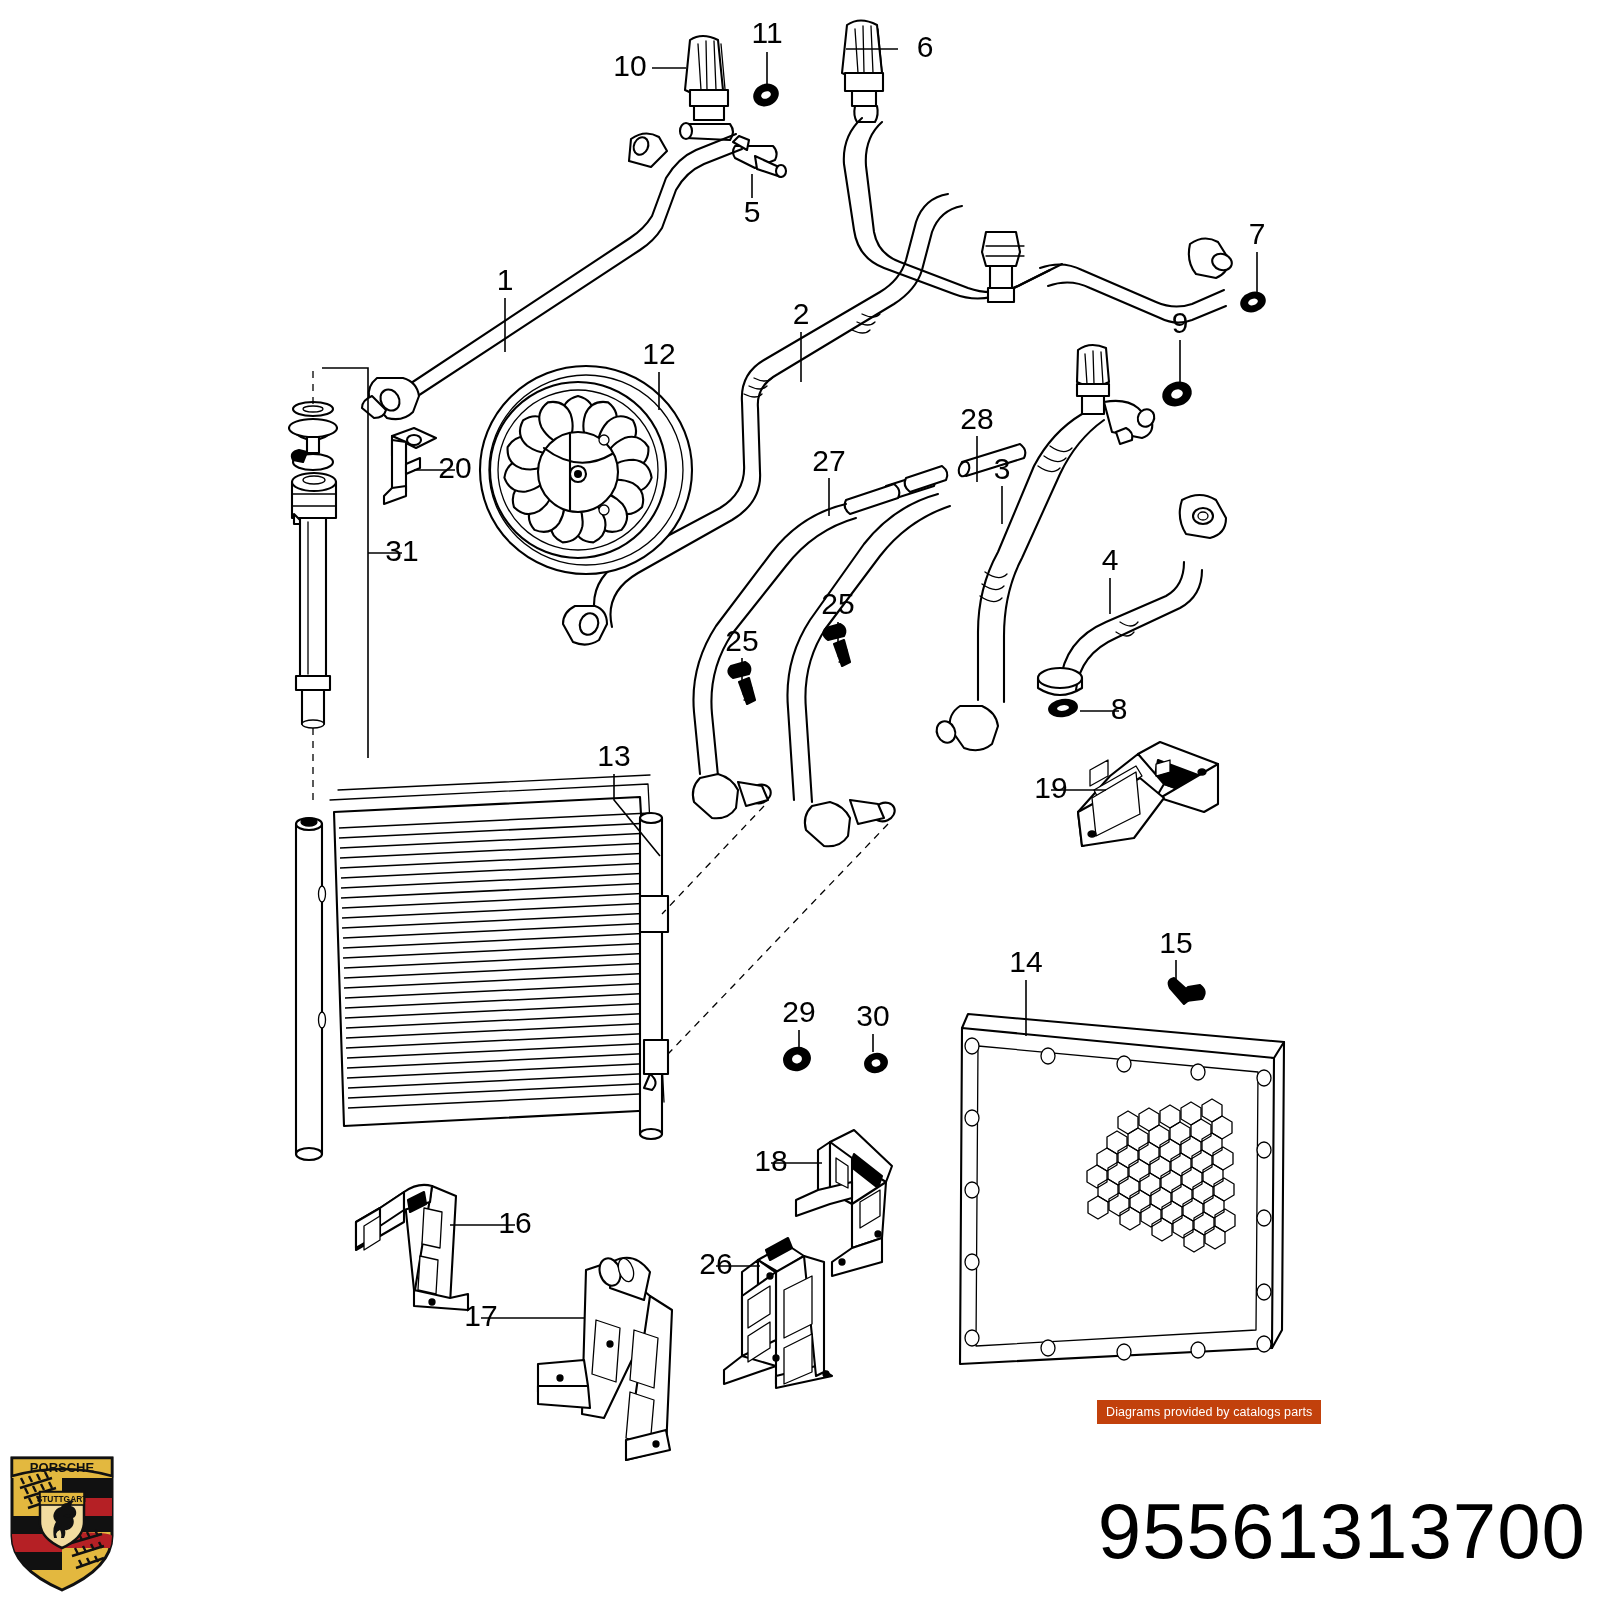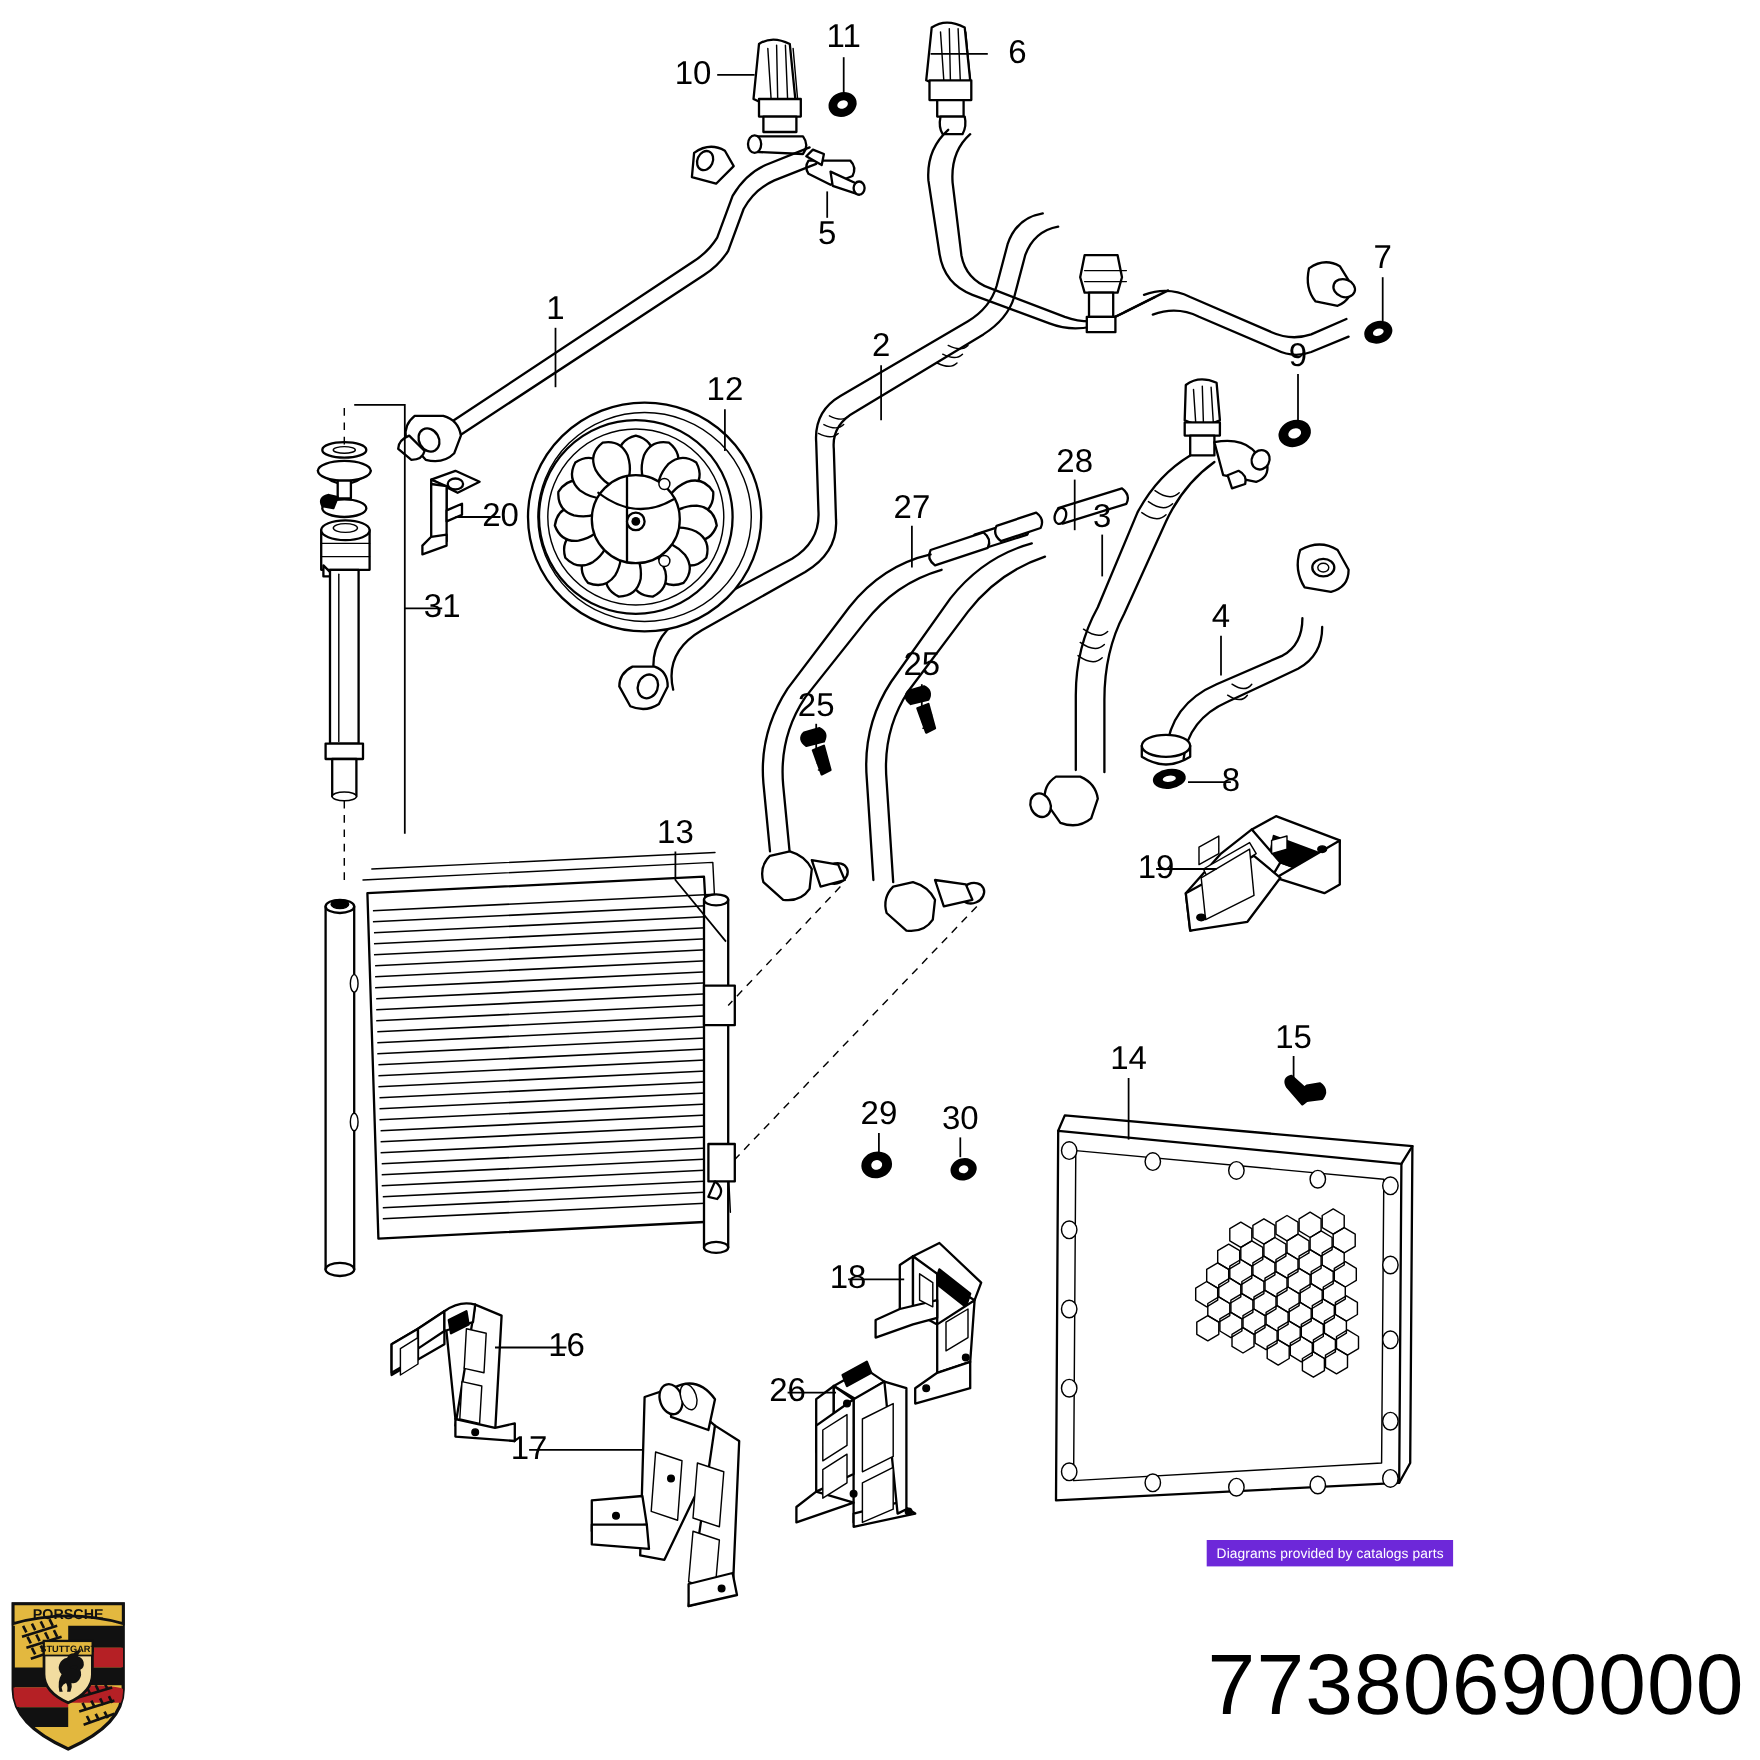--- a/index.html
+++ b/index.html
@@ -9,21 +9,21 @@
   svg#parts-svg{position:absolute;left:0;top:0;width:1600px;height:1600px;display:block;}
   .lbl{font-family:"Liberation Sans",sans-serif;font-size:30px;fill:#000;
        text-anchor:middle;dominant-baseline:middle;}
   .leader{stroke:#000;stroke-width:1.6;fill:none;}
   .dash{stroke:#000;stroke-width:1.3;fill:none;stroke-dasharray:7 6;}
   .ln{stroke:#000;stroke-width:2.1;fill:none;stroke-linejoin:round;stroke-linecap:round;}
   .lnthin{stroke:#000;stroke-width:1.3;fill:none;stroke-linejoin:round;stroke-linecap:round;}
   .fillw{fill:#ffffff;}
   .fillk{fill:#000000;}
   .fin{stroke:#000;stroke-width:1.5;fill:none;}
-  #watermark{position:absolute;left:1097px;top:1400px;background:#6d28d9;color:#fff;
+  #watermark{position:absolute;left:1097px;top:1400px;background:#c2410c;color:#fff;
        font-size:12.5px;padding:5px 9px;letter-spacing:.1px;white-space:nowrap;}
   #partno{position:absolute;right:14px;top:1492px;font-size:78px;letter-spacing:1px;
        line-height:1;color:#000;white-space:nowrap;}
   #crest{position:absolute;left:6px;top:1452px;width:112px;height:142px;}
 </style>
 </head>
 <body>
 
 <div id="diagram-root">
 
@@ -592,15 +592,15 @@
 
   <g fill="#111">
     <path d="M48 86 q-2 -10 2 -16 q-4 -4 -2 -9 q2 -5 7 -6 q2 -4 6 -4 q3 -4 7 -2 q-3 2 -3 5 q4 1 5 5 q1 5 -3 7
              q2 5 -1 9 q-3 4 -7 3 q1 4 -1 8 l-3 0 q1 -5 -1 -8 q-3 1 -4 4 l1 4 z"></path>
     <path d="M57 64 q4 -3 8 -1 l-2 3 z"></path>
   </g>
 </svg>
 
 <div id="watermark">Diagrams provided by catalogs parts</div>
 
-<div id="partno">77380690000</div>
+<div id="partno">95561313700</div>
 
 </div>
 
 </body></html>

